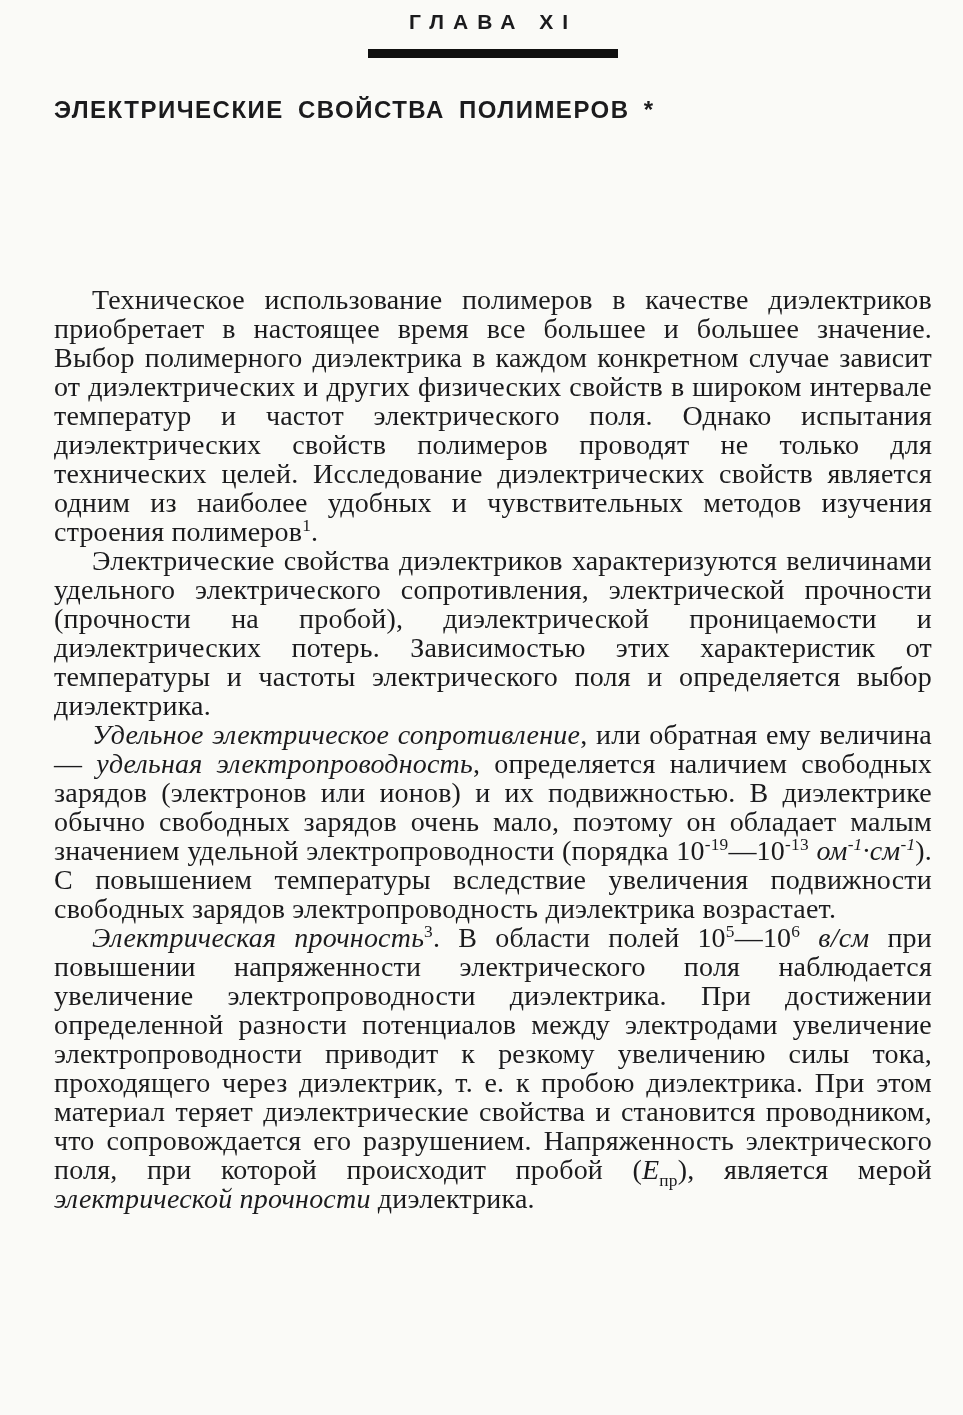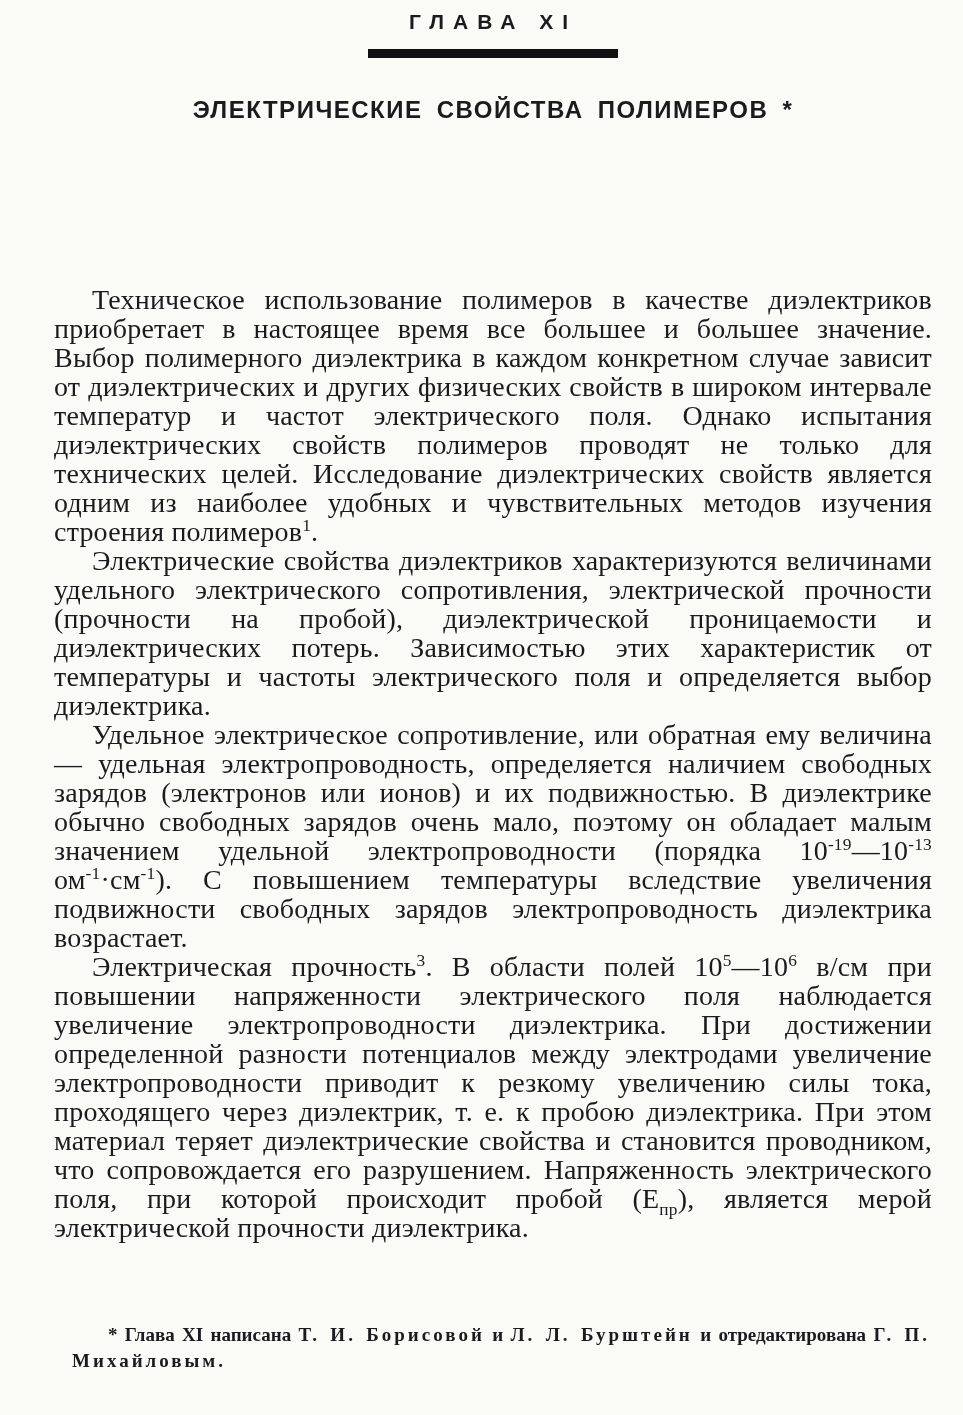--- a/index.html
+++ b/index.html
@@ -14,21 +14,21 @@
   .page{ position:absolute; inset:0; padding:10px 31px 8px 54px; }
 
   .chapter{
     text-align:center;
     font-family:"Liberation Sans","DejaVu Sans",sans-serif;
     font-weight:bold; font-size:21px; line-height:24px; letter-spacing:9px;
   }
   .rule{ width:250px; height:9px; background:var(--bar); margin:15px auto 0 auto; }
 
   .title{
-    margin:38px 0 0 0; text-align:center;
+    margin:38px 0 0 0; 
     font-family:"Liberation Sans","DejaVu Sans",sans-serif;
     font-weight:bold; font-size:24px; line-height:28px;
     letter-spacing:1.5px; word-spacing:6px;
   }
 
   .body{ margin-top:161px; }
 
   p.para{
     margin:0; text-align:justify;
     font-size:28px; line-height:29px; text-indent:38px;
@@ -38,21 +38,21 @@
   .section-heading{
     margin:50px 0 26px 0; text-align:center;
     font-family:"Liberation Sans","DejaVu Sans",sans-serif;
     font-weight:bold; font-size:19px; line-height:24px;
     letter-spacing:0.5px; word-spacing:3px;
   }
   .section-heading sup{ font-size:62%; margin-left:2px; }
 
   sup{ font-size:62%; line-height:0; }
   sub{ font-size:62%; line-height:0; }
-  .it{ }
+  .it{ font-style:italic; }
   .spaced{ letter-spacing:3px; }
 
   .footnote{
     position:absolute; left:72px; right:33px; top:1322px;
     font-size:19px; line-height:26px; font-weight:bold;
     text-align:justify; text-indent:36px;
   }
 </style>
 </head>
 <body>
@@ -71,15 +71,14 @@
 
 
     <p class="para"><span>Электрические свойства диэлектриков характеризуются величинами удельного электрического сопротивления, электрической прочности (прочности на пробой), диэлектрической проницаемости и диэлектрических потерь. Зависимостью этих характеристик от температуры и частоты электрического поля и определяется выбор диэлектрика.</span></p>
 
     <p class="para"><span class="it">Удельное электрическое сопротивление</span><span>, или обратная ему величина — </span><span class="it">удельная электропроводность</span><span>, определяется наличием свободных зарядов (электронов или ионов) и их подвижностью. В диэлектрике обычно свободных зарядов очень мало, поэтому он обладает малым значением удельной электропроводности (порядка 10</span><sup>-19</sup><span>—10</span><sup>-13</sup><span> </span><span class="it">ом</span><sup class="it">-1</sup><span class="it">·</span><span class="it">см</span><sup class="it">-1</sup><span>). С повышением температуры вследствие увеличения подвижности свободных зарядов электропроводность диэлектрика возрастает.</span></p>
 
     <p class="para"><span class="it">Электрическая прочность</span><sup>3</sup><span>. В области полей 10</span><sup>5</sup><span>—10</span><sup>6</sup><span> </span><span class="it">в/см</span><span> при повышении напряженности электрического поля наблюдается увеличение электропроводности диэлектрика. При достижении определенной разности потенциалов между электродами увеличение электропроводности приводит к резкому увеличению силы тока, проходящего через диэлектрик, т. е. к пробою диэлектрика. При этом материал теряет диэлектрические свойства и становится проводником, что сопровождается его разрушением. Напряженность электрического поля, при которой происходит пробой (</span><span class="it">E</span><sub>пр</sub><span>), является мерой </span><span class="it">электрической прочности</span><span> диэлектрика.</span></p>
 
   </div>
 
-  <div class="footnote"><span>* Глава XI написана </span><span class="spaced">Т. И. Борисовой</span><span> и </span><span class="spaced">Л. Л. Бурштейн</span><span> и отредактирована </span><span class="spaced">Г. П. Михайловым</span><span>.</span></div>
 
 </div>
 
 </body></html>

